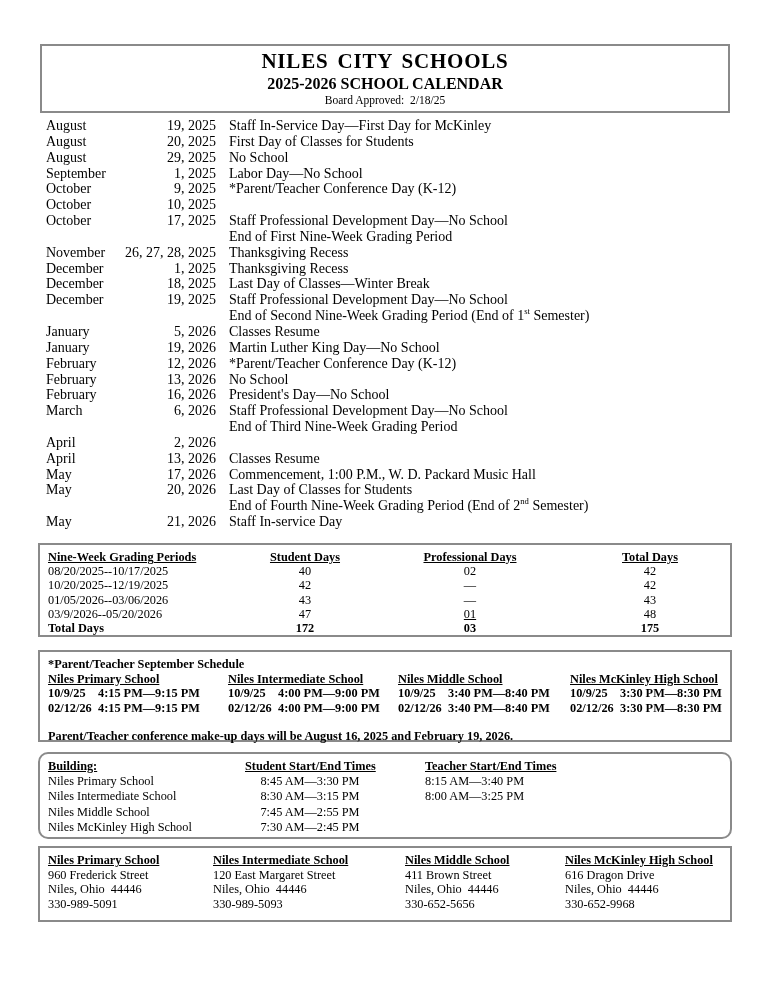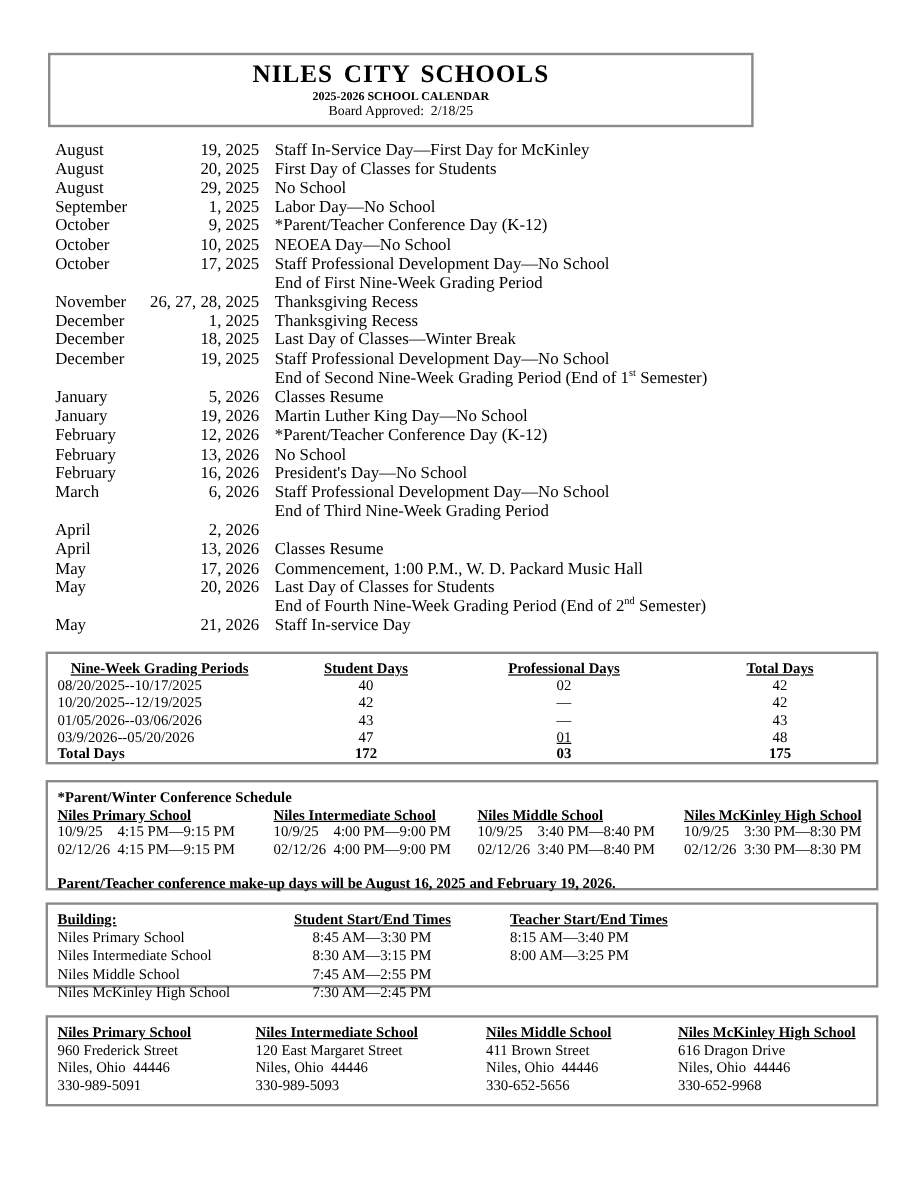--- a/index.html
+++ b/index.html
@@ -14,33 +14,33 @@
     width: 768px;
     height: 994px;
     background: #ffffff;
     overflow: hidden;
   }
 
   
   .header-box {
     position: absolute;
     left: 40px; top: 44px;
-    width: 588px;
+    width: 690px;
     border: 2px solid #8a8a8a;
     text-align: center;
     padding: 3px 0 5px 0;
   }
   .doc-title {
     font-size: 21px;
     font-weight: bold;
     letter-spacing: 0.8px;
     word-spacing: 3px;
   }
   .doc-subtitle {
-    font-size: 10px;
+    font-size: 16px;
     font-weight: bold;
     margin-top: 1px;
   }
   .doc-approved {
     font-size: 11.5px;
     margin-top: 1px;
     white-space: pre-wrap;
   }
 
   
@@ -74,44 +74,44 @@
   #grading-box { top: 543px; height: 94px; }
   .gr-row {
     display: grid;
     grid-template-columns: 170px 174px 186px 1fr;
     line-height: 14.2px;
   }
   .gr-c1 { text-align: center; }
   .gr-c2 { text-align: center; padding-right: 30px; }
   .gr-c3 { text-align: center; }
   .gr-h { font-weight: bold; text-decoration: underline; }
-  .gr-head .gr-c0 { text-decoration: none; text-align: center; }
+  .gr-head .gr-c0 { text-decoration: none; }
   .gr-head .gr-c0 span, .gr-h { text-decoration: underline; }
   .gr-total { font-weight: bold; }
   .u { text-decoration: underline; }
 
   
   #conference-box { top: 650px; height: 92px; }
   .conf-title { font-weight: bold; line-height: 14.5px; }
   .conf-grid {
     display: grid;
     grid-template-columns: 180px 170px 172px 1fr;
   }
   .conf-name {
     font-weight: bold;
     text-decoration: underline;
     line-height: 14.5px;
     white-space: nowrap;
   }
-  .conf-session { line-height: 14.5px; white-space: nowrap; }
+  .conf-session { line-height: 14.5px; white-space: nowrap; font-weight: bold; }
   .conf-date { display: inline-block; min-width: 50px; }
   .conf-note { font-weight: bold; margin-top: 14px; line-height: 14.5px; }
 
   
-  #building-box { top: 752px; height: 71px; }
+  #building-box { top: 752px; height: 87px; border-radius: 10px; }
   .bld-row {
     display: grid;
     grid-template-columns: 197px 180px 1fr;
     line-height: 15.2px;
     white-space: nowrap;
   }
   .bld-h { font-weight: bold; text-decoration: underline; }
   .bld-c1 { text-align: center; padding-right: 50px; }
 
   
@@ -161,21 +161,20 @@
         <span class="cal-desc">Labor Day—No School</span>
       </div>
       <div class="cal-row">
         <span class="cal-month">October</span>
         <span class="cal-date">9, 2025</span>
         <span class="cal-desc">*Parent/Teacher Conference Day (K-12)</span>
       </div>
       <div class="cal-row">
         <span class="cal-month">October</span>
         <span class="cal-date">10, 2025</span>
-        <span class="cal-desc">NEOEA Day—No School</span>
       </div>
       <div class="cal-row">
         <span class="cal-month">October</span>
         <span class="cal-date">17, 2025</span>
         <span class="cal-desc">Staff Professional Development Day—No School</span>
       </div>
       <div class="cal-row">
         <span class="cal-month"></span>
         <span class="cal-date"></span>
         <span class="cal-desc">End of First Nine-Week Grading Period</span>
@@ -306,21 +305,21 @@
         <div class="gr-row gr-total">
           <span class="gr-c0">Total Days</span>
           <span class="gr-c1">172</span>
           <span class="gr-c2"><span>03</span></span>
           <span class="gr-c3">175</span>
         </div>
       </div>
   </div>
 
   <div class="box" id="conference-box">
-    <div class="conf-title">*Parent/Winter Conference Schedule</div>
+    <div class="conf-title">*Parent/Teacher September Schedule</div>
     <div class="conf-grid" id="conf-grid">
         <div class="conf-school">
           <div class="conf-name">Niles Primary School</div>
           <div class="conf-session"><span class="conf-date">10/9/25</span><span class="conf-time">4:15 PM—9:15 PM</span></div>
           <div class="conf-session"><span class="conf-date">02/12/26</span><span class="conf-time">4:15 PM—9:15 PM</span></div>
         </div>
         <div class="conf-school">
           <div class="conf-name">Niles Intermediate School</div>
           <div class="conf-session"><span class="conf-date">10/9/25</span><span class="conf-time">4:00 PM—9:00 PM</span></div>
           <div class="conf-session"><span class="conf-date">02/12/26</span><span class="conf-time">4:00 PM—9:00 PM</span></div>

